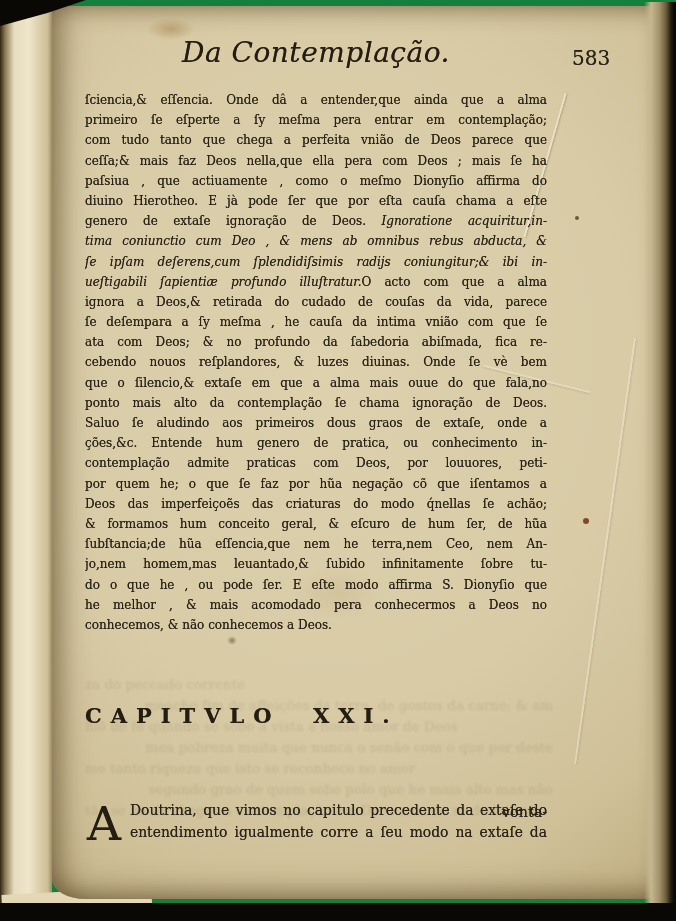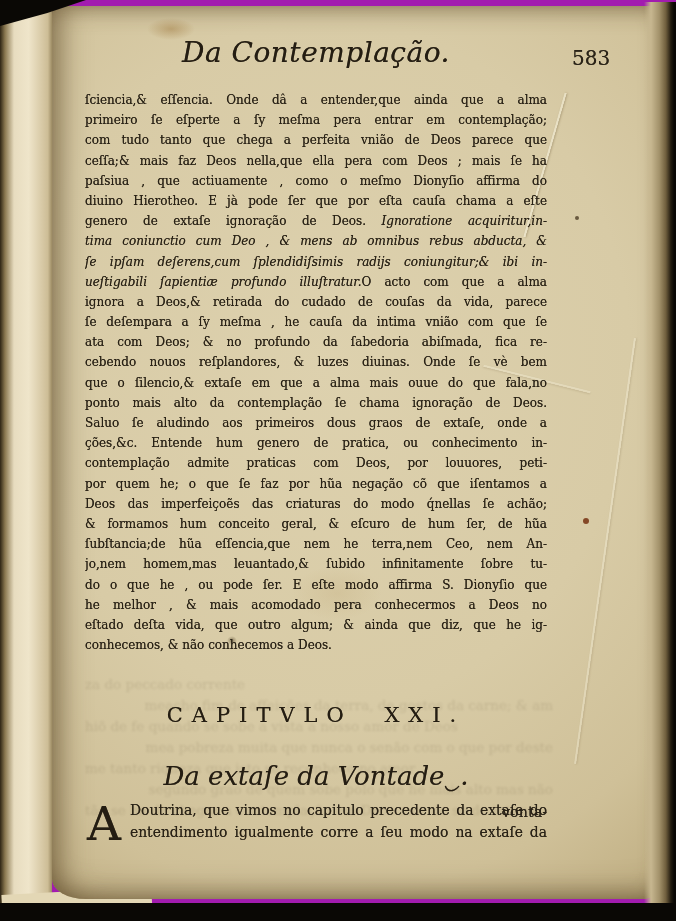--- a/index.html
+++ b/index.html
@@ -1,17 +1,17 @@
 <!DOCTYPE html>
 <html><head>
 <meta charset="utf-8">
 <style>
   html,body{margin:0;padding:0;background:#0a0805;}
   .scene{position:relative;width:676px;height:921px;overflow:hidden;
-         background:#a21caf;font-family:"DejaVu Serif",serif;}
+         background:#15803d;font-family:"DejaVu Serif",serif;}
 
   
   .facing-page{position:absolute;left:0;top:8px;width:52px;height:896px;
       background:linear-gradient(90deg,#2e2514 0,#8a7850 5px,#e7dcbf 14px,#efe5ca 55%,#cdbd96 92%,#9c8b63 100%);}
   .corner-tl{position:absolute;left:0;top:0;width:86px;height:26px;background:#0a0805;
       clip-path:polygon(0 0,100% 0,55% 50%,0 100%);}
   .bottom-wedge{position:absolute;left:2px;bottom:4px;width:150px;height:26px;
       background:#e3d7b5;transform:rotate(-3deg);}
   .bottom-strip{position:absolute;left:0;bottom:0;width:676px;height:18px;background:#0a0805;}
 
@@ -39,21 +39,21 @@
   
   .body-block{position:absolute;top:84px;left:33px;width:462px;
       font-size:12px;line-height:20.2px;color:#29221 6;color:#292216;
       text-shadow:0 0 .5px rgba(41,34,22,.75);}
   .body-block .line{text-align:justify;text-align-last:justify;height:20.2px;overflow:hidden;}
   .body-block .line:last-child{text-align-last:left;}
   .it{font-style:italic;}
 
   
   .chapter-heading{position:absolute;top:697px;left:33px;width:462px;margin:0;
-      text-align:center;font-weight:normal;font-size:21px;letter-spacing:9px;word-spacing:16px;
+      font-weight:bold;font-size:21px;letter-spacing:9px;word-spacing:16px;
       color:#241d12;text-shadow:0 0 .6px rgba(36,29,18,.7);}
   .chapter-subtitle{position:absolute;top:751px;left:33px;width:462px;margin:0;
       text-align:center;font-weight:normal;font-style:italic;font-size:26px;
       color:#241d12;text-shadow:0 0 .6px rgba(36,29,18,.6);}
 
   
   .opening-para{position:absolute;top:794px;left:33px;width:462px;
       font-size:13.9px;line-height:21.5px;color:#292216;
       text-shadow:0 0 .5px rgba(41,34,22,.75);}
   .drop-cap{float:left;font-size:47px;line-height:41px;padding:3px 9px 0 2px;color:#241d12;}
@@ -140,27 +140,25 @@
         <div class="line"><span>Saluo ſe aludindo aos primeiros dous graos de extaſe, onde a</span></div>
         <div class="line"><span>ções,&amp;c. Entende hum genero de pratica, ou conhecimento in-</span></div>
         <div class="line"><span>contemplação admite praticas com Deos, por louuores, peti-</span></div>
         <div class="line"><span>por quem he; o que ſe faz por hũa negação cõ que iſentamos a</span></div>
         <div class="line"><span>Deos das imperfeiçoẽs das criaturas do modo q́nellas ſe achão;</span></div>
         <div class="line"><span>&amp; formamos hum conceito geral, &amp; eſcuro de hum ſer, de hũa</span></div>
         <div class="line"><span>ſubſtancia;de hũa eſſencia,que nem he terra,nem Ceo, nem An-</span></div>
         <div class="line"><span>jo,nem homem,mas leuantado,&amp; ſubido infinitamente ſobre tu-</span></div>
         <div class="line"><span>do o que he , ou pode ſer.  E eſte modo affirma S. Dionyſio que</span></div>
         <div class="line"><span>he melhor , &amp; mais acomodado pera conhecermos a Deos no</span></div>
-        <div class="line"><span>eſtado deſta vida, que outro algum; &amp; ainda que diz, que he ig-</span></div>
         <div class="line"><span>conhecemos, &amp; não conhecemos a Deos.</span></div>
       </div>
 
     <h2 class="chapter-heading">CAPITVLO XXI.</h2>
 
-    <h3 class="chapter-subtitle">Da extaſe da Vontade‿.</h3>
 
     <div class="opening-para">
       <span class="drop-cap">A</span>
       <div>
           <div class="para-line">Doutrina, que vimos no capitulo precedente da extaſe do</div>
           <div class="para-line">entendimento igualmente corre a ſeu modo na extaſe da</div>
         </div>
     </div>
 
     <div class="catchword">vonta-</div>

